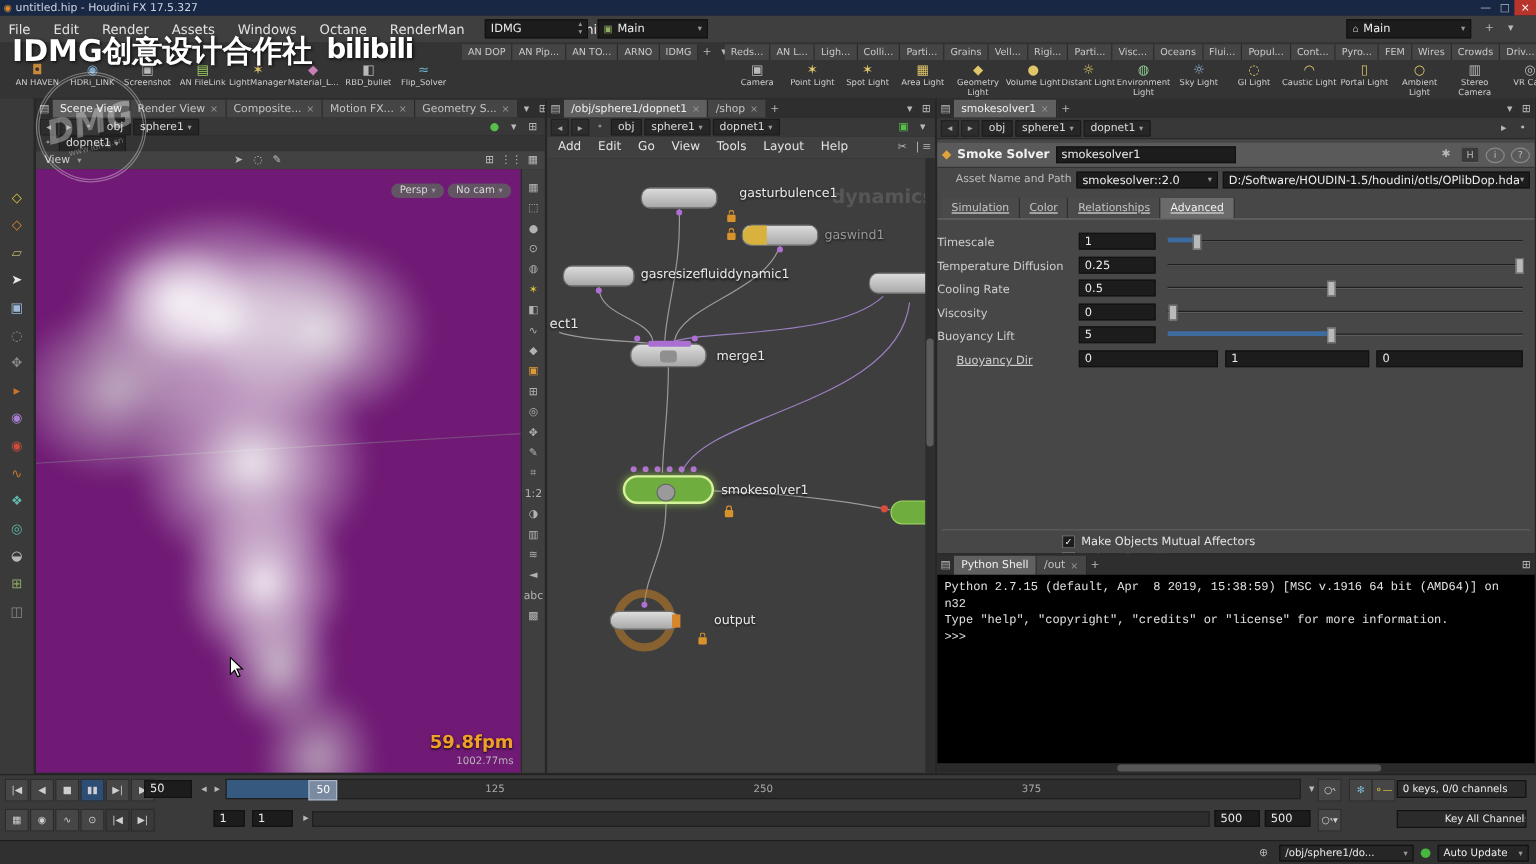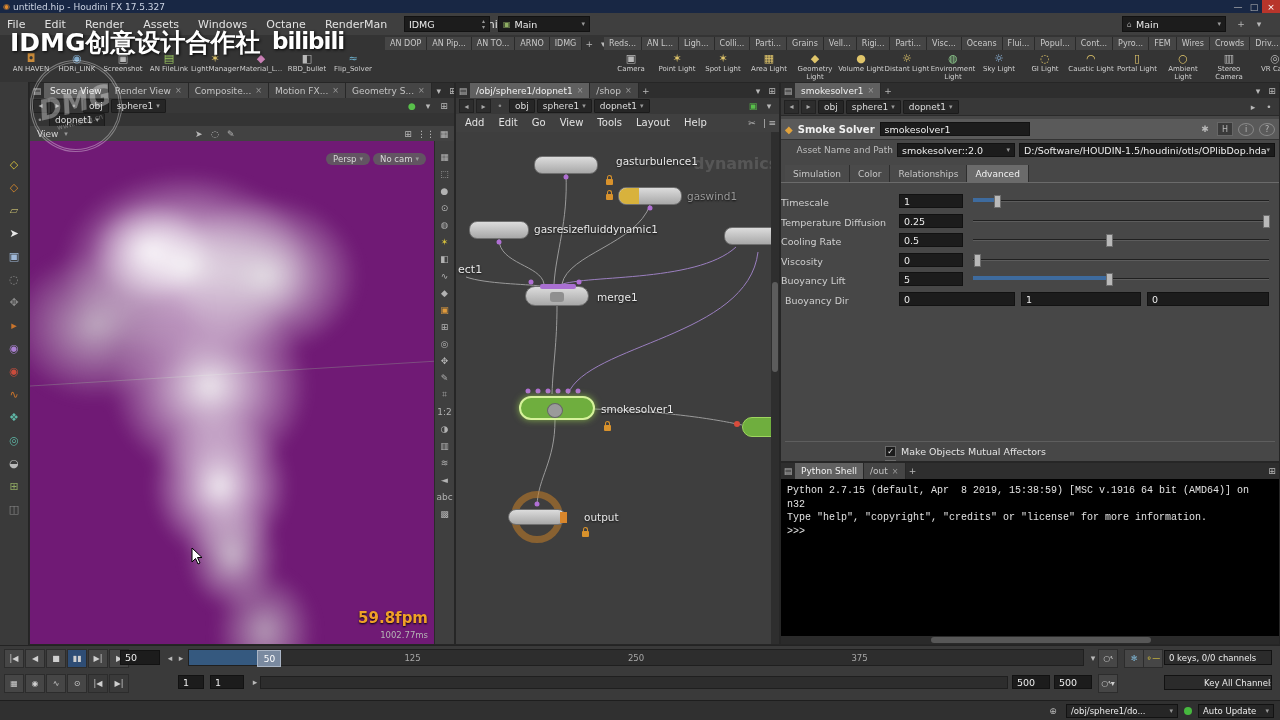--- a/index.html
+++ b/index.html
@@ -496,21 +496,21 @@
       </div>
       <div class="nlabel" style="left:145px;top:271px;">smokesolver1</div>
       <div class="lockb" style="left:148px;top:293px;"></div>
 
       <div class="dopnode" style="left:286px;top:285px;width:50px;height:20px;border-radius:10px;background:#6fae3e;border:1px solid #9fd65f;"></div>
 
       <div class="abs" style="left:55px;top:359px;width:52px;height:52px;border:7px solid rgba(196,126,38,.55);border-radius:50%;box-sizing:border-box;"></div>
       <div class="dopnode" style="left:52px;top:377px;width:58px;height:16px;">
         <div style="position:absolute;right:-2px;top:2px;width:7px;height:11px;background:#d8862c;"></div>
       </div>
-      <div class="nlabel" style="left:128px;top:379px;">output</div>
+      <div class="nlabel" style="left:139px;top:379px;">output</div>
       <div class="lockb" style="left:126px;top:399px;"></div>
     </div>
 
     <div class="abs" style="right:0;top:49px;width:8px;height:514px;background:#2e2e2e;">
       <div style="position:absolute;left:1px;top:150px;width:6px;height:90px;background:#5c5c5c;border-radius:3px;"></div>
     </div>
   </div>
 
   <div class="abs" style="left:780px;top:82px;width:500px;height:380px;background:#474747;border:1px solid #262626;box-sizing:border-box;overflow:hidden;">
     <div class="tabbar">
@@ -563,21 +563,21 @@
           <span style="flex:1"></span>
           <span class="caret">▾</span>
       </div>
       <div class="field" style="flex:1;height:14px;">
         <span>D:/Software/HOUDIN-1.5/houdini/otls/OPlibDop.hda</span>
           <span style="flex:1"></span>
           <span class="caret">▾</span>
       </div>
     </div>
 
-    <div class="abs row" style="left:4px;top:82px;height:17px;">
+    <div class="abs row" style="left:4px;top:82px;height:17px;text-decoration:underline;">
       <span class="ptab">
           <span>Simulation</span>
         </span>
       <span class="ptab">
           <span>Color</span>
         </span>
       <span class="ptab">
           <span>Relationships</span>
         </span>
       <span class="ptab active">
@@ -637,21 +637,21 @@
           <span>5</span>
         </div>
       <div class="slider" style="left:192px;top:189px;width:296px;">
         <div class="track"></div>
           <div class="fillb" style="left:0;width:45%;"></div>
           <div class="handle" style="left:45%;"></div>
       </div>
     </div>
 
     <div>
-      <span class="plabel" style="left:4px;top:212px;width:112px;">Buoyancy Dir</span>
+      <span class="plabel" style="left:16px;top:212px;width:112px;text-decoration:underline;">Buoyancy Dir</span>
       <div class="field abs" style="left:118px;top:209px;width:116px;height:14px;">
           <span>0</span>
         </div>
       <div class="field abs" style="left:240px;top:209px;width:120px;height:14px;">
           <span>1</span>
         </div>
       <div class="field abs" style="left:366px;top:209px;width:122px;height:14px;">
           <span>0</span>
         </div>
     </div>

